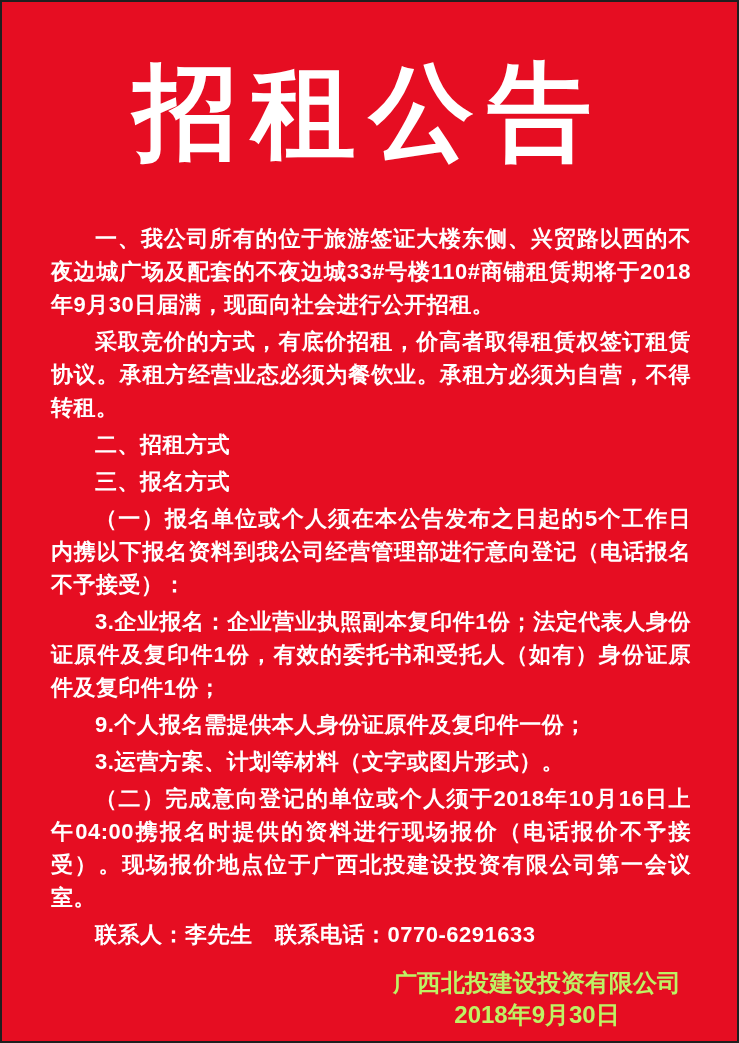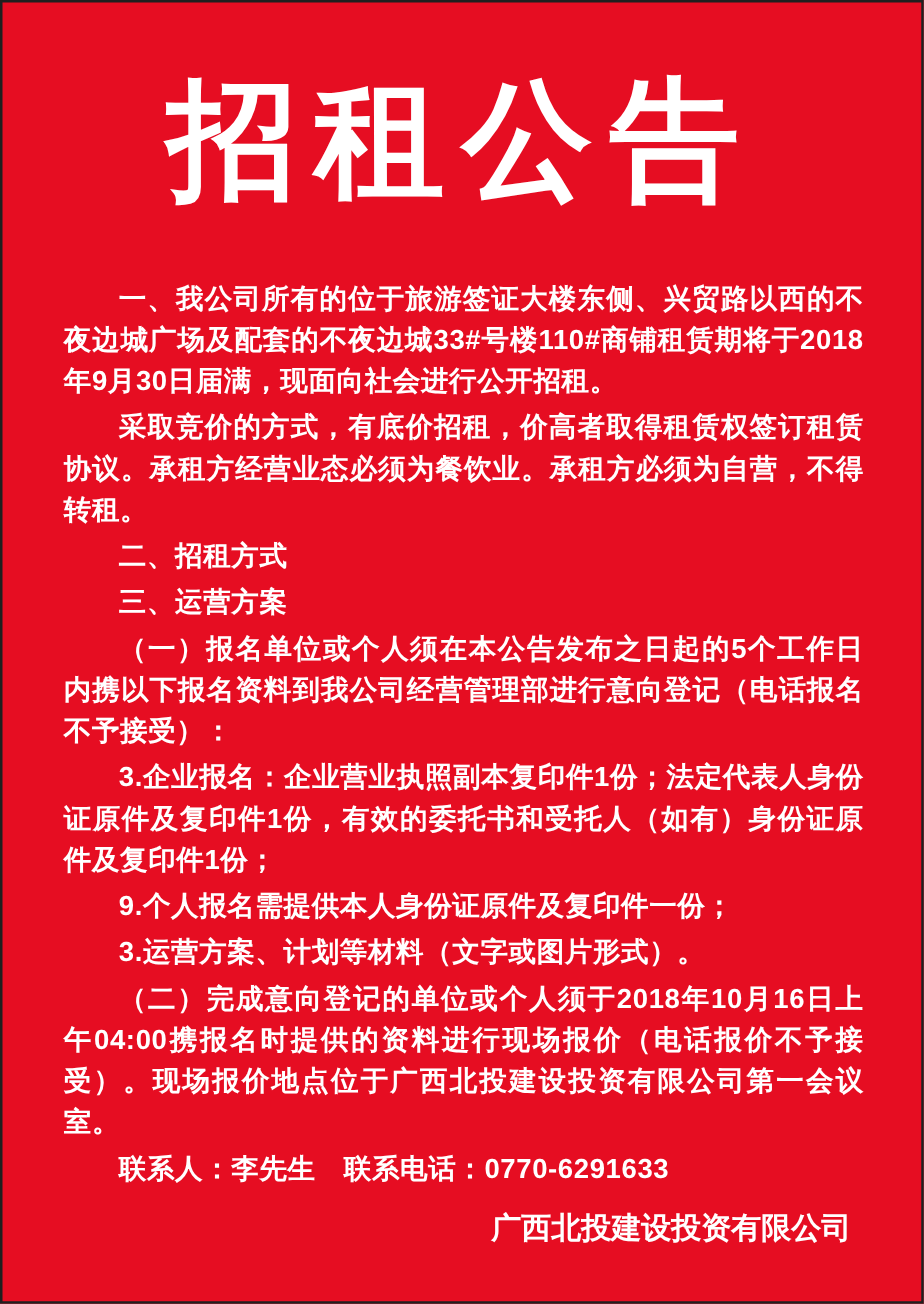--- a/index.html
+++ b/index.html
@@ -48,21 +48,21 @@
   .signature {
     margin-top: 16px;
     margin-right: 56px;
     display: flex;
     flex-direction: column;
     align-items: center;
     width: fit-content;
     margin-left: auto;
     font-family: "Liberation Sans", "DejaVu Sans", sans-serif;
     font-weight: bold;
-    color: #ffffff;
+    color: #bef264;
   }
   .signature .company {
     font-size: 24px;
     line-height: 32px;
     white-space: nowrap;
   }
   .signature .date {
     font-size: 24px;
     line-height: 32px;
     white-space: nowrap;
@@ -72,26 +72,27 @@
 <body>
 
 <div class="page">
 
   <div class="title">招租公告</div>
 
   <div class="content">
     <p>一、我公司所有的位于旅游签证大楼东侧、兴贸路以西的不夜边城广场及配套的不夜边城33#号楼110#商铺租赁期将于2018年9月30日届满，现面向社会进行公开招租。</p>
     <p>采取竞价的方式，有底价招租，价高者取得租赁权签订租赁协议。承租方经营业态必须为餐饮业。承租方必须为自营，不得转租。</p>
     <p>二、招租方式</p>
-    <p>三、运营方案</p>
+    <p>三、报名方式</p>
     <p>（一）报名单位或个人须在本公告发布之日起的5个工作日内携以下报名资料到我公司经营管理部进行意向登记（电话报名不予接受）：</p>
     <p>3.企业报名：企业营业执照副本复印件1份；法定代表人身份证原件及复印件1份，有效的委托书和受托人（如有）身份证原件及复印件1份；</p>
     <p>9.个人报名需提供本人身份证原件及复印件一份；</p>
     <p>3.运营方案、计划等材料（文字或图片形式）。</p>
     <p>（二）完成意向登记的单位或个人须于2018年10月16日上午04:00携报名时提供的资料进行现场报价（电话报价不予接受）。现场报价地点位于广西北投建设投资有限公司第一会议室。</p>
     <p class="contact-line">联系人：李先生　联系电话：0770-6291633</p>
   </div>
 
   <div class="signature">
     <div class="company">广西北投建设投资有限公司</div>
+    <div class="date">2018年9月30日</div>
   </div>
 
 </div>
 
 </body></html>

